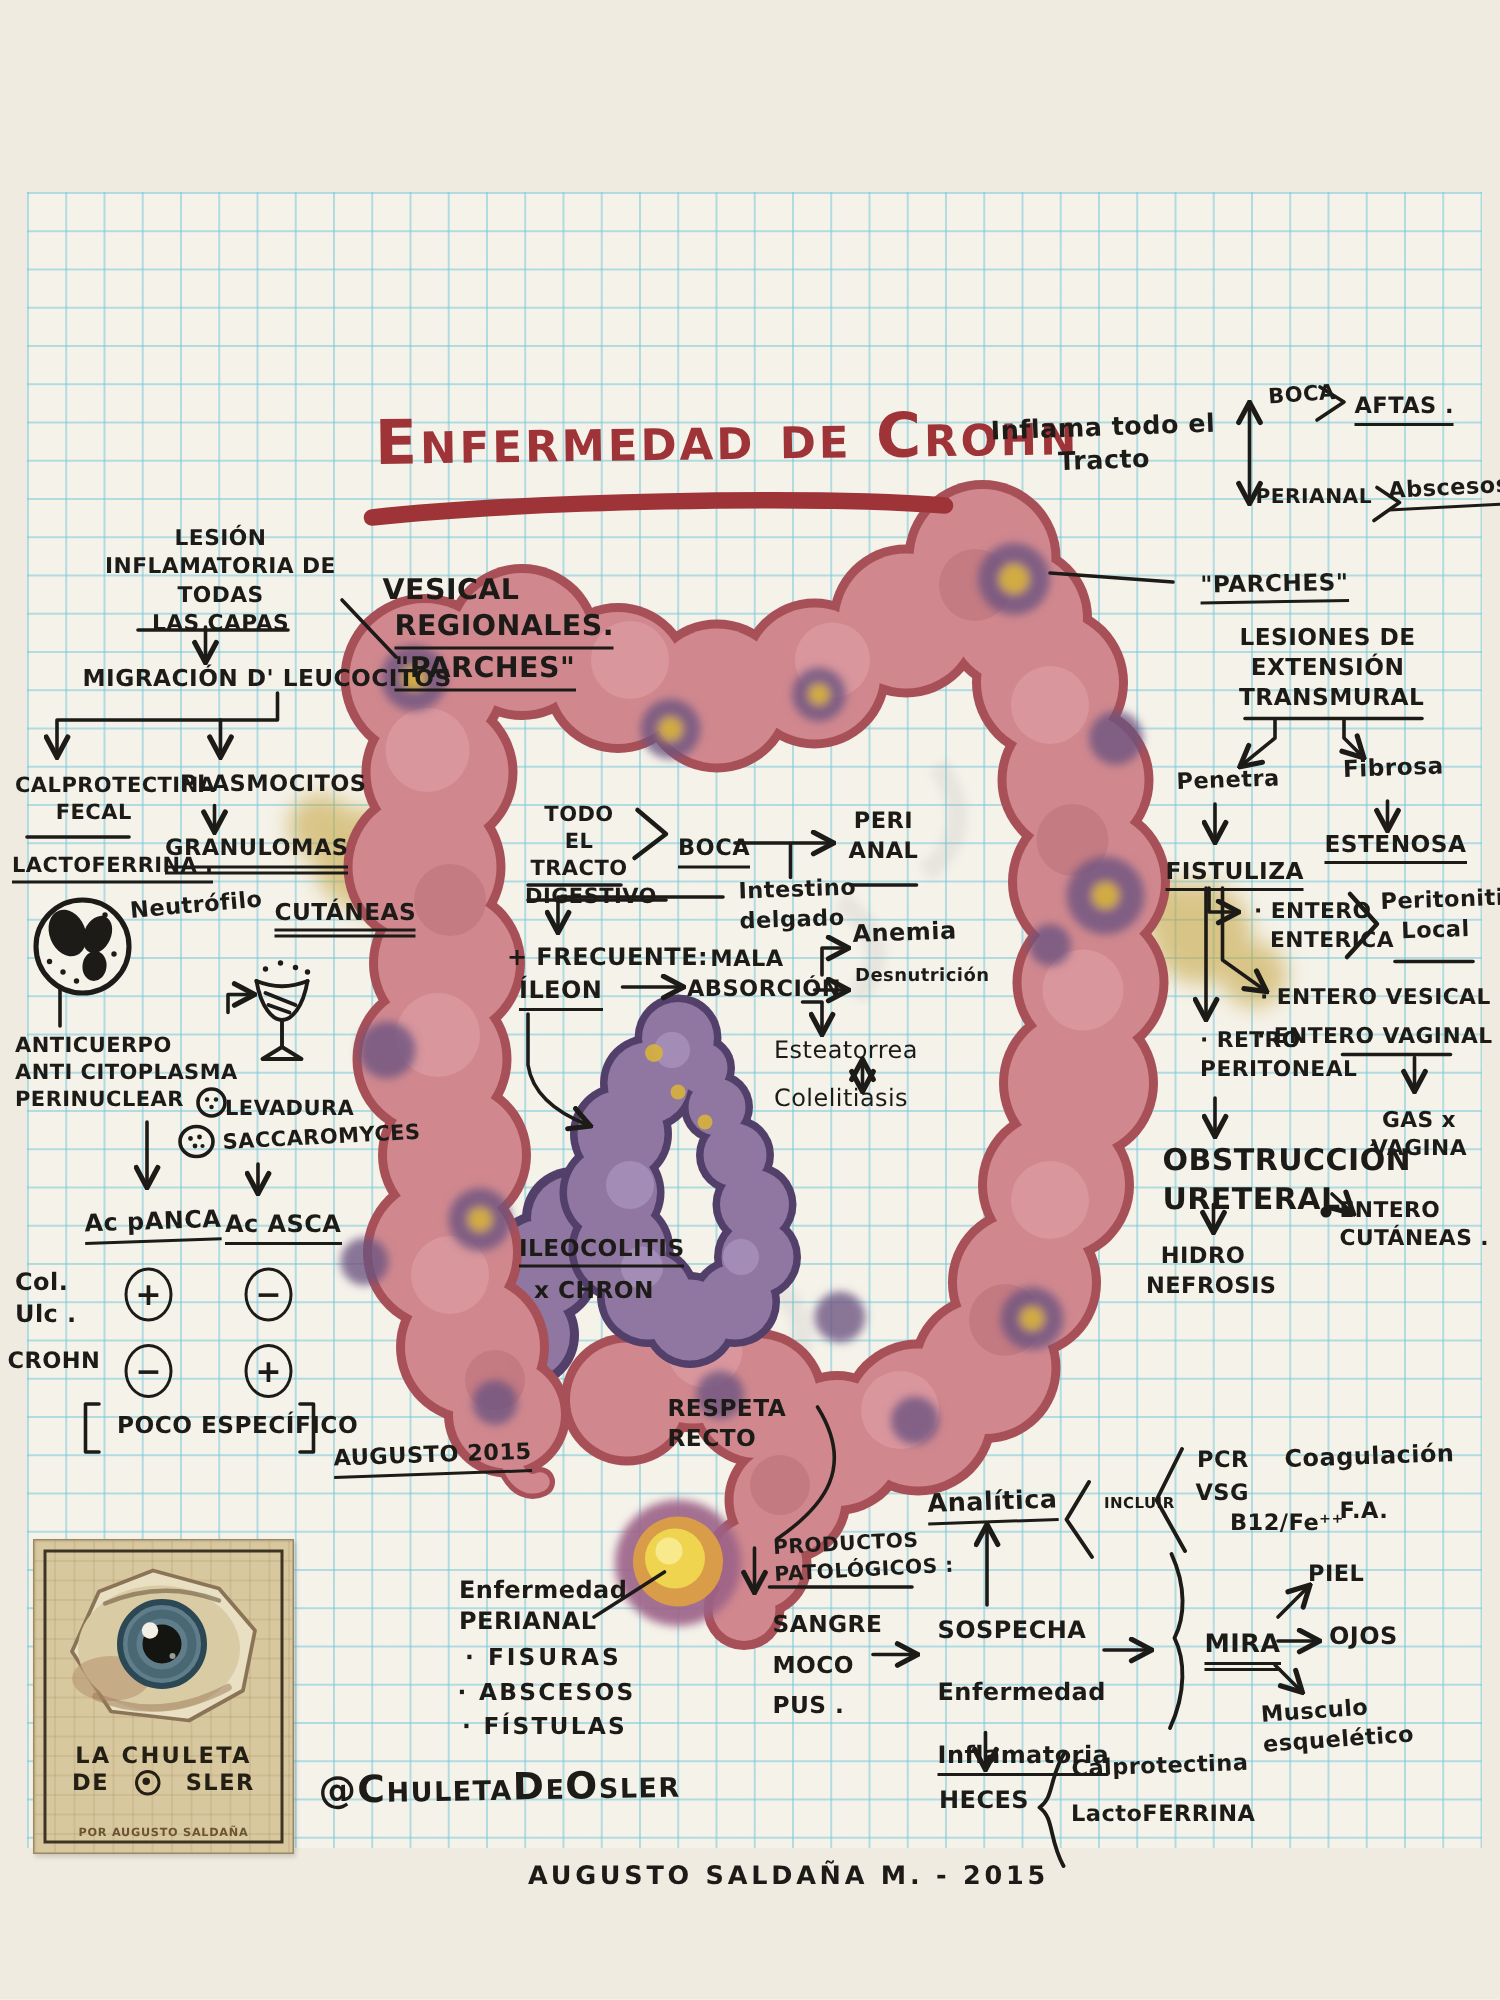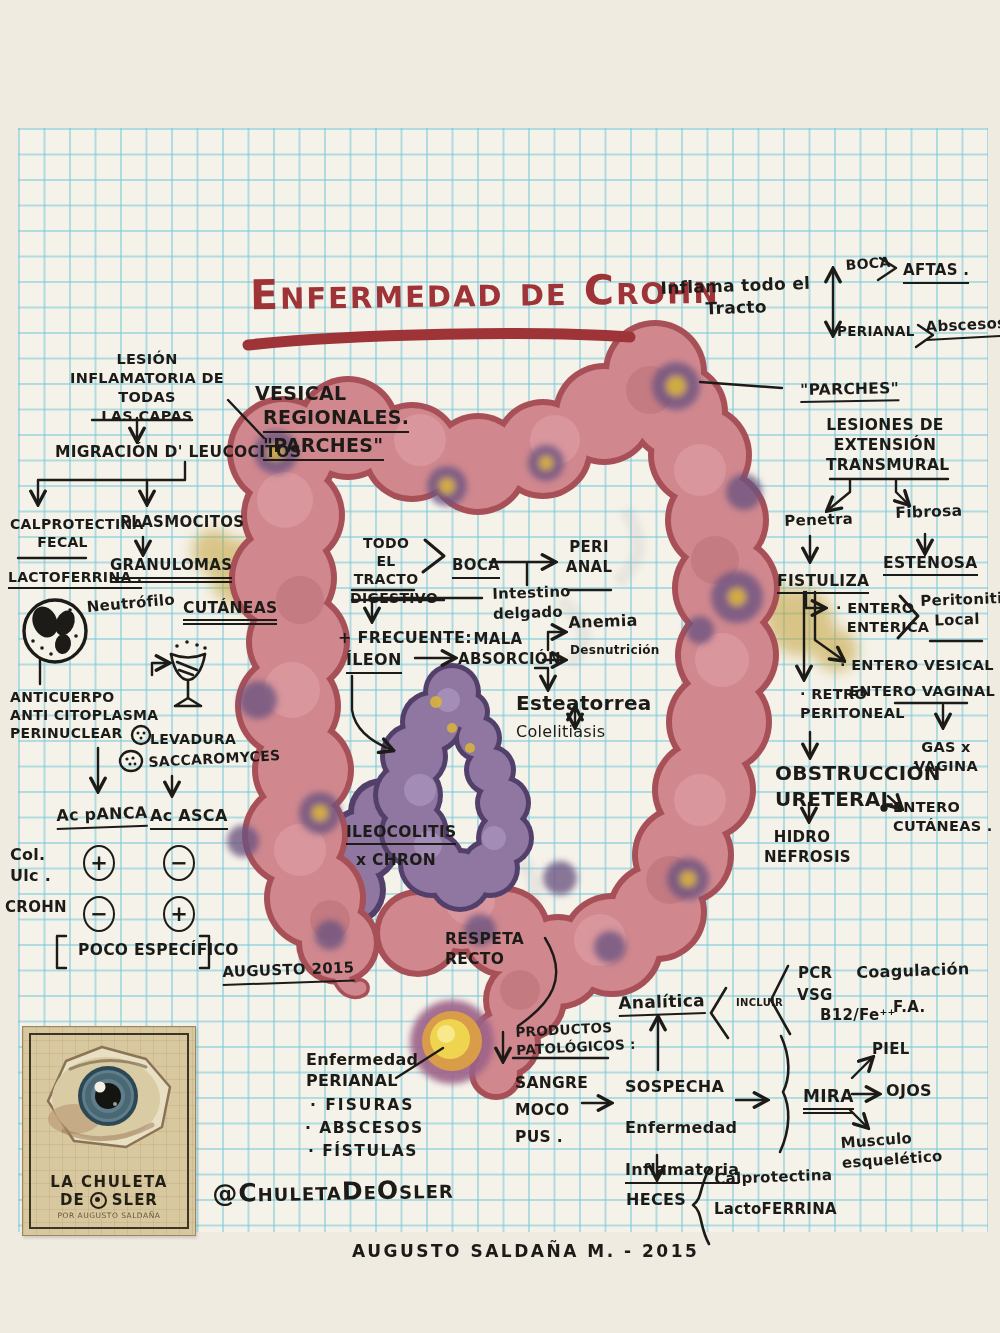--- a/index.html
+++ b/index.html
@@ -22,25 +22,25 @@
   .icon{position:absolute;z-index:3}
   #title{position:absolute;z-index:3;left:250px;top:268px;font-size:41px;font-weight:700;
          color:#9e3438;font-variant:small-caps;letter-spacing:2px;transform:rotate(-.8deg)}
   #logo-card{position:absolute;z-index:4;left:22px;top:1026px;width:172px;height:208px;
       background-color:#d8c8a0;border:1px solid #9a8862;box-shadow:1px 2px 3px rgba(0,0,0,.15);
       background-image:
         linear-gradient(to right, rgba(150,115,60,.15) 1px, transparent 1px),
         linear-gradient(to bottom, rgba(150,115,60,.15) 1px, transparent 1px);
       background-size:13px 13px;}
   #logo-inner{position:absolute;left:6px;top:6px;right:6px;bottom:6px;border:2.5px solid #3e3424;text-align:center}
-  .logo-t1{font-size:15px;font-weight:700;letter-spacing:1.5px;color:#241f14;margin-top:12px}
-  .logo-t2{font-size:15px;font-weight:700;letter-spacing:1px;color:#241f14;display:flex;align-items:center;justify-content:center;gap:5px}
+  .logo-t1{font-size:15px;font-weight:700;letter-spacing:1.5px;color:#241f14;margin-top:0}
+  .logo-t2{font-size:15px;font-weight:700;letter-spacing:1px;color:#241f14;display:flex;align-items:center;justify-content:center;gap:17px}
   .eye-o{display:inline-block;width:13px;height:13px;border:2.6px solid #241f14;border-radius:50%;position:relative}
   .eye-o::after{content:"";position:absolute;left:3px;top:3px;width:5px;height:5px;border-radius:50%;background:#241f14}
-  .logo-t3{font-size:7.5px;font-weight:400;color:#6a5433;letter-spacing:.5px;margin-top:2px}
+  .logo-t3{font-size:7.5px;font-weight:700;color:#6a5433;letter-spacing:.5px;margin-top:20px}
 </style>
 </head>
 <body>
 
 <div id="paper"></div>
 
 <svg id="art" width="1000" height="1333" viewBox="0 0 1000 1333">
   <defs>
     <marker id="ah" viewBox="0 0 10 10" refX="8" refY="5" markerWidth="7.5" markerHeight="7.5" orient="auto-start-reverse">
       <path d="M1.5,1 L9,5 L1.5,9" fill="none" stroke="#1d1b18" stroke-width="1.9" stroke-linecap="round"></path>
@@ -417,21 +417,21 @@
 <div class="lbl ctr" style="left:565px;top:538px;width:48px;font-size:15px">PERI
 ANAL</div>
 <div class="lbl" style="left:492px;top:585px;font-size:15px;font-weight:600;transform:rotate(-2deg)">Intestino
 delgado</div>
 <div class="lbl" style="left:338px;top:628px;font-size:16px">+ FRECUENTE:</div>
 <div class="lbl" style="left:346px;top:650px;font-size:16px"><span class="u">ÍLEON</span></div>
 <div class="lbl ctr" style="left:458px;top:630px;width:80px;font-size:15px">MALA
 ABSORCIÓN</div>
 <div class="lbl" style="left:568px;top:613px;font-size:16px;font-weight:600;transform:rotate(-2deg)">Anemia</div>
 <div class="lbl" style="left:570px;top:643px;font-size:12px;font-weight:600">Desnutrición</div>
-<div class="lbl" style="left:516px;top:690px;font-size:20px;font-weight:700">Esteatorrea</div>
+<div class="lbl" style="left:516px;top:690px;font-size:16px;font-weight:400">Esteatorrea</div>
 <div class="lbl" style="left:516px;top:722px;font-size:16px;font-weight:400">Colelitiasis</div>
 <div class="lbl" style="left:346px;top:822px;font-size:15.5px"><span class="u">ILEOCOLITIS</span></div>
 <div class="lbl" style="left:356px;top:850px;font-size:15.5px">x CHRON</div>
 <div class="lbl" style="left:445px;top:929px;font-size:15.5px">RESPETA
 RECTO</div>
 
 <div class="lbl" style="left:800px;top:380px;font-size:15.5px;transform:rotate(-1deg)"><span class="u">"PARCHES"</span></div>
 <div class="lbl ctr" style="left:826px;top:415px;width:118px;font-size:15.5px">LESIONES DE
 EXTENSIÓN
 TRANSMURAL</div>

